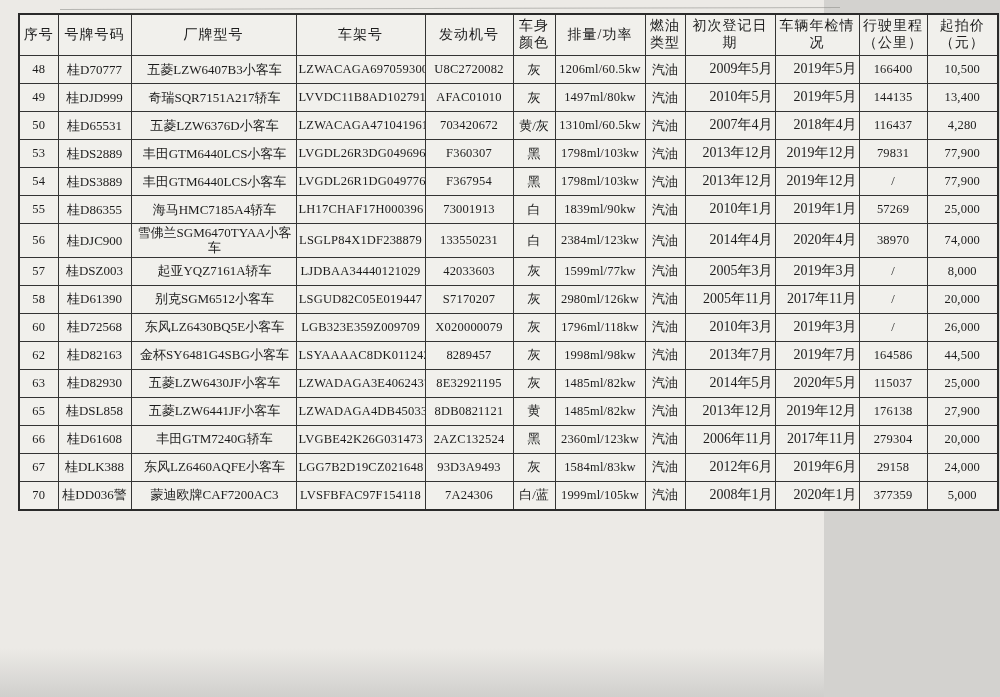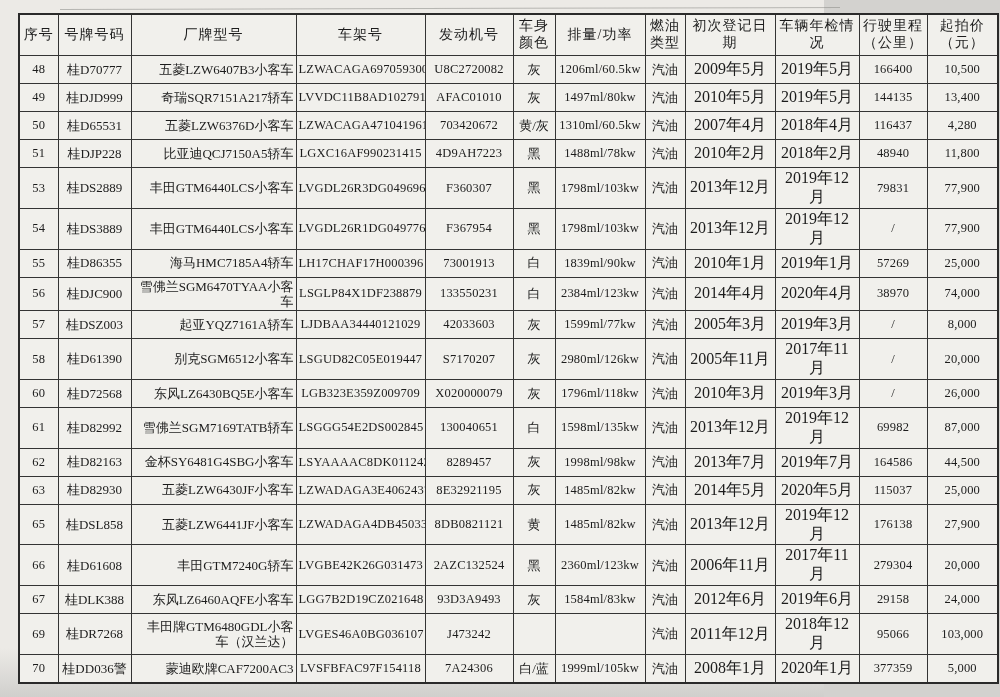--- a/index.html
+++ b/index.html
@@ -50,29 +50,30 @@
     height: 25px;
   }
   .auction thead th {
     height: 38px;
     font-size: 14px;
     font-weight: normal;
     white-space: pre-line;
     letter-spacing: 1px;
   }
   .auction td.c-model {
-    text-align: right;
+    text-align: center;
     padding-left: 4px;
     font-size: 13px;
   }
   .auction td.c-plate, .auction td.c-fuel, .auction td.c-color {
     font-size: 13px;
   }
   .auction td.c-reg_date, .auction td.c-inspection {
-    font-size: 16px;
+    font-size: 14px;
+    text-align: right;
   }
   .auction td.c-vin, .auction td.c-engine, .auction td.c-mileage,
   .auction td.c-price, .auction td.c-displacement, .auction td.c-index {
     font-family: "Liberation Serif", "DejaVu Serif", serif;
     font-size: 12.5px;
     letter-spacing: 0.2px;
   }
 </style>
 </head>
 <body>
@@ -151,34 +152,20 @@
           <td class="c-engine">703420672</td>
           <td class="c-color">黄/灰</td>
           <td class="c-displacement">1310ml/60.5kw</td>
           <td class="c-fuel">汽油</td>
           <td class="c-reg_date">2007年4月</td>
           <td class="c-inspection">2018年4月</td>
           <td class="c-mileage">116437</td>
           <td class="c-price">4,280</td>
         </tr>
         <tr>
-          <td class="c-index">51</td>
-          <td class="c-plate">桂DJP228</td>
-          <td class="c-model">比亚迪QCJ7150A5轿车</td>
-          <td class="c-vin">LGXC16AF990231415</td>
-          <td class="c-engine">4D9AH7223</td>
-          <td class="c-color">黑</td>
-          <td class="c-displacement">1488ml/78kw</td>
-          <td class="c-fuel">汽油</td>
-          <td class="c-reg_date">2010年2月</td>
-          <td class="c-inspection">2018年2月</td>
-          <td class="c-mileage">48940</td>
-          <td class="c-price">11,800</td>
-        </tr>
-        <tr>
           <td class="c-index">53</td>
           <td class="c-plate">桂DS2889</td>
           <td class="c-model">丰田GTM6440LCS小客车</td>
           <td class="c-vin">LVGDL26R3DG049696</td>
           <td class="c-engine">F360307</td>
           <td class="c-color">黑</td>
           <td class="c-displacement">1798ml/103kw</td>
           <td class="c-fuel">汽油</td>
           <td class="c-reg_date">2013年12月</td>
           <td class="c-inspection">2019年12月</td>
@@ -263,34 +250,20 @@
           <td class="c-engine">X020000079</td>
           <td class="c-color">灰</td>
           <td class="c-displacement">1796ml/118kw</td>
           <td class="c-fuel">汽油</td>
           <td class="c-reg_date">2010年3月</td>
           <td class="c-inspection">2019年3月</td>
           <td class="c-mileage">/</td>
           <td class="c-price">26,000</td>
         </tr>
         <tr>
-          <td class="c-index">61</td>
-          <td class="c-plate">桂D82992</td>
-          <td class="c-model">雪佛兰SGM7169TATB轿车</td>
-          <td class="c-vin">LSGGG54E2DS002845</td>
-          <td class="c-engine">130040651</td>
-          <td class="c-color">白</td>
-          <td class="c-displacement">1598ml/135kw</td>
-          <td class="c-fuel">汽油</td>
-          <td class="c-reg_date">2013年12月</td>
-          <td class="c-inspection">2019年12月</td>
-          <td class="c-mileage">69982</td>
-          <td class="c-price">87,000</td>
-        </tr>
-        <tr>
           <td class="c-index">62</td>
           <td class="c-plate">桂D82163</td>
           <td class="c-model">金杯SY6481G4SBG小客车</td>
           <td class="c-vin">LSYAAAAC8DK011242</td>
           <td class="c-engine">8289457</td>
           <td class="c-color">灰</td>
           <td class="c-displacement">1998ml/98kw</td>
           <td class="c-fuel">汽油</td>
           <td class="c-reg_date">2013年7月</td>
           <td class="c-inspection">2019年7月</td>
@@ -347,34 +320,20 @@
           <td class="c-engine">93D3A9493</td>
           <td class="c-color">灰</td>
           <td class="c-displacement">1584ml/83kw</td>
           <td class="c-fuel">汽油</td>
           <td class="c-reg_date">2012年6月</td>
           <td class="c-inspection">2019年6月</td>
           <td class="c-mileage">29158</td>
           <td class="c-price">24,000</td>
         </tr>
         <tr>
-          <td class="c-index">69</td>
-          <td class="c-plate">桂DR7268</td>
-          <td class="c-model">丰田牌GTM6480GDL小客车（汉兰达）</td>
-          <td class="c-vin">LVGES46A0BG036107</td>
-          <td class="c-engine">J473242</td>
-          <td class="c-color"></td>
-          <td class="c-displacement"></td>
-          <td class="c-fuel">汽油</td>
-          <td class="c-reg_date">2011年12月</td>
-          <td class="c-inspection">2018年12月</td>
-          <td class="c-mileage">95066</td>
-          <td class="c-price">103,000</td>
-        </tr>
-        <tr>
           <td class="c-index">70</td>
           <td class="c-plate">桂DD036警</td>
           <td class="c-model">蒙迪欧牌CAF7200AC3</td>
           <td class="c-vin">LVSFBFAC97F154118</td>
           <td class="c-engine">7A24306</td>
           <td class="c-color">白/蓝</td>
           <td class="c-displacement">1999ml/105kw</td>
           <td class="c-fuel">汽油</td>
           <td class="c-reg_date">2008年1月</td>
           <td class="c-inspection">2020年1月</td>

